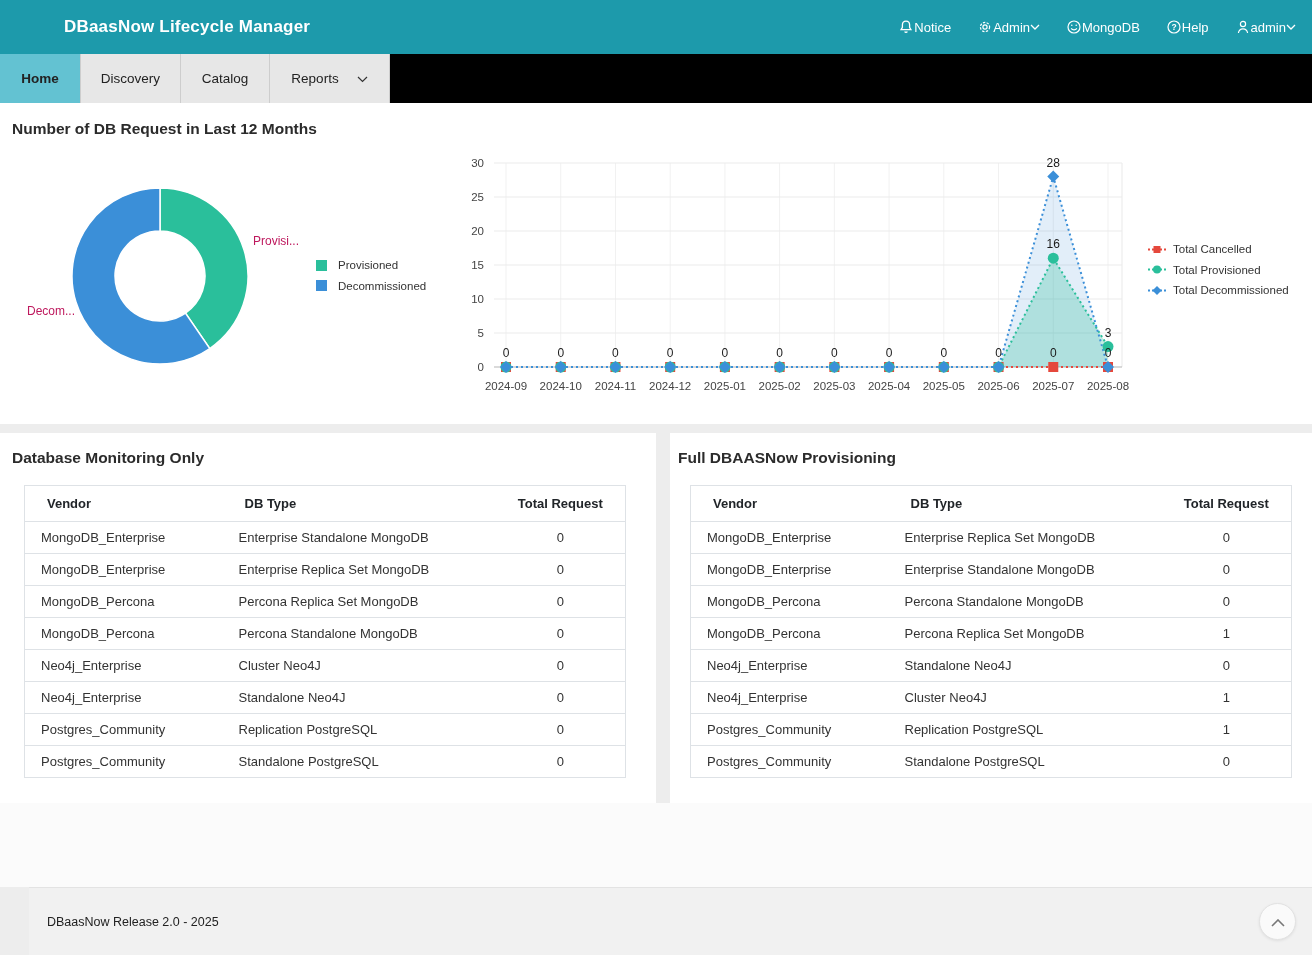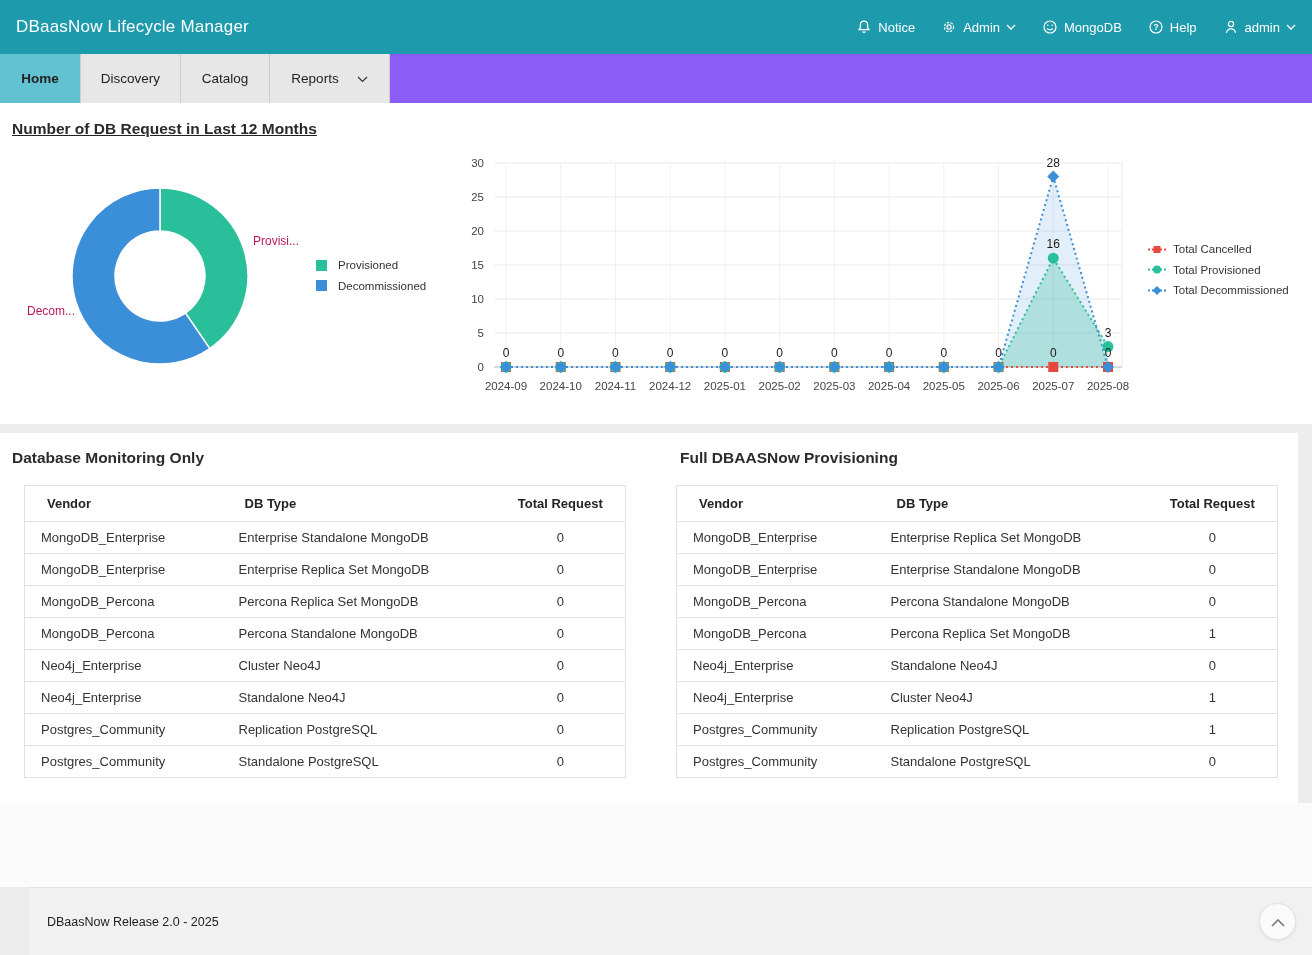--- a/index.html
+++ b/index.html
@@ -4,57 +4,57 @@
 <style>
   * { box-sizing: border-box; margin: 0; padding: 0; }
   html,body { width:1312px; height:955px; }
   body {
     font-family: "Liberation Sans", sans-serif;
     background:#ededed; position:relative; overflow:hidden; color:#222;
   }
   
   .topbar { height:54px; background:#1d9aab; display:flex; align-items:center;
     justify-content:space-between; padding:0 16px; color:#fff; }
-  .brand { font-size:17px; font-weight:normal; letter-spacing:.2px; }
+  .brand { font-size:17px; font-weight:bold; letter-spacing:.2px;margin-left:48px; }
   .topbar-right { display:flex; align-items:center; gap:26px; font-size:13px; }
-  .top-item { display:flex; align-items:center; gap:6px; cursor:pointer; }
+  .top-item { display:flex; align-items:center; cursor:pointer; }
   .top-item svg { display:block; }
   
-  .tabbar { height:49px; background:#8b5cf6; display:flex; align-items:stretch; }
+  .tabbar { height:49px; background:#000000; display:flex; align-items:stretch; }
   .tab { display:flex; align-items:center; justify-content:center; gap:18px;
     font-size:13.5px; color:#222; border-right:1px solid #cdcdcd; cursor:pointer;
     background:#e7e7e7; }
   .tab.active { background:#63c2d2; font-weight:bold; }
   .tab-home{width:81px;} .tab-discovery{width:100px;} .tab-catalog{width:89px;}
   .tab-databases{width:103px;} .tab-reports{width:120px;}
   .caret-artifact { position:absolute; left:621px; top:104px; width:7px; height:19px;
     background:#ffdf00; }
   
-  .chart-card { background:#fff; height:321px; position:relative;text-decoration:underline; }
+  .chart-card { background:#fff; height:321px; position:relative; }
   .section-title { font-size:15.5px; font-weight:bold; color:#2b2b2b;
     padding:17px 0 0 12px; }
   .donut-svg { position:absolute; left:71px; top:84px; }
   .slice-label { position:absolute; font-size:12px; color:#be185d; }
   .slice-label.prov { left:253px; top:131px; }
   .slice-label.decom { left:27px; top:201px; }
   .donut-legend { position:absolute; left:313px; top:152px; }
   .line-svg { position:absolute; left:454px; top:47px; }
   .line-legend { position:absolute; left:1148px; top:136px; }
   .legend-item { display:flex; align-items:center; gap:7px; height:20.5px;
     font-size:11.5px; color:#333; cursor:pointer; white-space:nowrap; }
   .tick { font-size:11.5px; fill:#444; }
   .dlabel { font-size:12px; fill:#1a1a1a; }
   
   .gap-strip { height:9px; background:#ededed; }
-  .tables-row { display:flex; }
+  .tables-row { display:flex; gap:14px; }
   .table-card { background:#fff; height:370px; }
   .table-card.left { width:656px; }
   .table-card.right { width:642px; }
   .table-card .section-title { padding:16px 0 0 12px; }
-  .table-card.right .section-title { padding-left:24px; }
+  .table-card.right .section-title { padding-left:8px; }
   table { border-collapse:collapse; table-layout:fixed; font-size:13px; color:#333;
     border:1px solid #dee2e6; background:#fff; }
   .table-card.left table { margin:18px 31px 0 24px; width:601px; }
   .table-card.right table { margin:18px 22px 0 20px; width:600px; }
   th { text-align:left; font-weight:bold; color:#212529; padding:10px 22px; }
   td { padding:8px 16px; border-top:1px solid #dee2e6; }
   th.col-num, td.col-num { text-align:center; }
   col.c1{width:198px;} col.c2{width:273px;} col.c3{width:130px;}
   
   .spacer { height:84px; background:#fbfbfb; }

